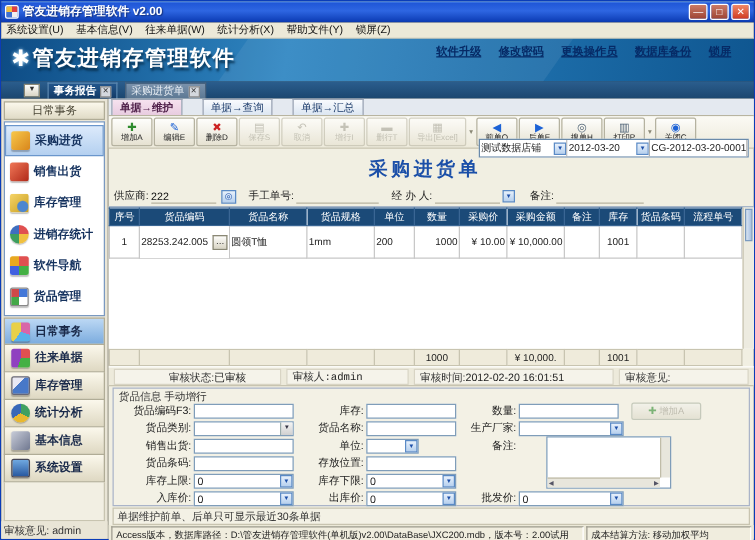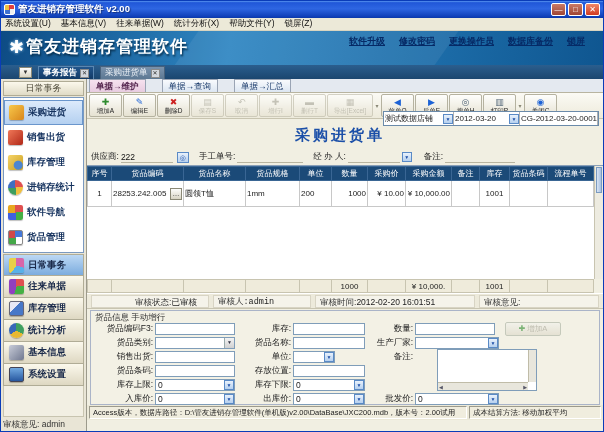--- a/index.html
+++ b/index.html
@@ -120,21 +120,21 @@
   .grid-thumb { position:absolute; top:1px; left:1px; width:6px; height:26px; background:linear-gradient(90deg,#D8E4F4,#A8C0E0); border:1px solid #7A9AC0; }
 
   
   table.totals { border-collapse:collapse; table-layout:fixed; width:506px; flex:0 0 14px; }
   table.totals td { background:#EFEBDB; border:1px solid #C8C4B0; height:13px; font-size:8px; text-align:center; padding:0 1px; white-space:nowrap; overflow:hidden; }
 
   
   .auditrow { height:16px; flex:0 0 16px; display:flex; align-items:center; gap:4px; padding:1px 4px; background:#EDEADB; border-top:1px solid #fff; border-bottom:1px solid #C8C4B0; }
   .aud-seg { background:#F5F3EA; border:1px solid #D8D4C4; height:13px; line-height:12px; font-size:8.5px; padding:0 4px; white-space:nowrap; }
   .aud-seg b { font-weight:normal; color:#333; }
-  .as-1 { width:118px;padding-left:43px; } .as-2 { width:98px;font-family:Liberation Mono, monospace; } .as-3 { width:160px; } .as-4 { flex:1; }
+  .as-1 { width:134px;padding-left:43px; } .as-2 { width:98px;font-family:Liberation Mono, monospace; } .as-3 { width:160px; } .as-4 { flex:1; }
 
   
   .manual { height:95px; flex:0 0 95px; position:relative; margin:1px 3px 0 3px; border:1px solid #AAB4C8; background:#F3F1E5; padding-top:11px; }
   .mtitle { position:absolute; left:4px; top:1px; font-size:8.5px; color:#333; }
   .mrow { display:flex; align-items:center; height:13px; margin-bottom:1px; font-size:8.5px; white-space:nowrap; }
   .mlabel { text-align:right; color:#222; padding-right:2px; }
   .w64 { width:64px; } .w58 { width:58px; } .w50 { width:50px; }
   .minput { height:12px; background:#fff; border:1px solid #7F9DB9; font-size:8.5px; padding:0 2px; font-family:inherit; }
   .mi-a { width:80px; } .mi-b { width:72px; } .mi-c { width:80px; }
   .mcombo { height:12px; background:#fff; border:1px solid #7F9DB9; display:inline-flex; align-items:center; font-size:8.5px; padding-left:2px; }
@@ -535,20 +535,21 @@
 
         <div class="mtextarea">
           <span class="mta-v"></span>
           <span class="mta-h">
               <span>◀</span>
               <span>▶</span>
             </span>
         </div>
       </div>
 
+      <div class="hintbar">单据维护前单、后单只可显示最近30条单据</div>
 
       <div class="statusbar">
         <span class="st-panel st-left">Access版本，数据库路径：D:\管友进销存管理软件(单机版)v2.00\DataBase\JXC200.mdb，版本号：2.00试用</span>
         <span class="st-panel st-right">成本结算方法: 移动加权平均</span>
       </div>
 
     </div>
   </div>
 </div>
 

